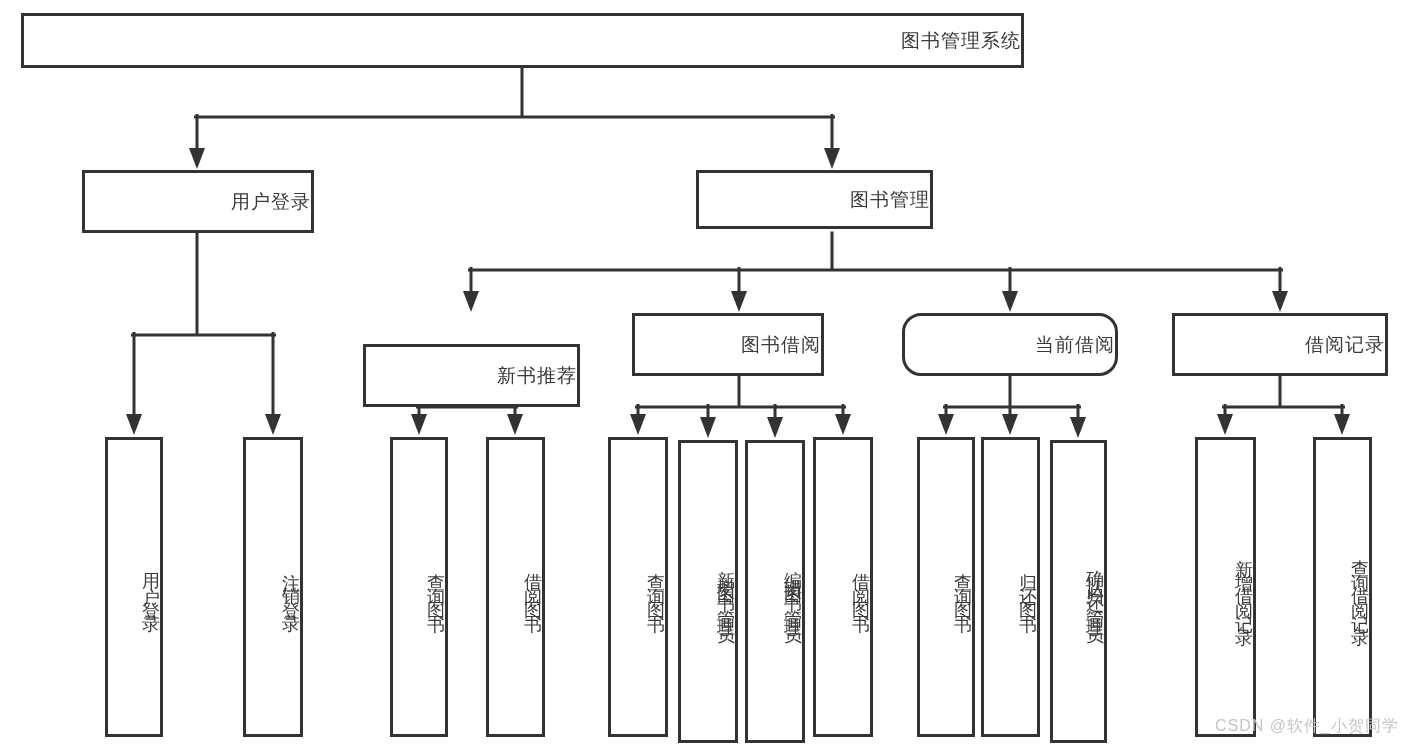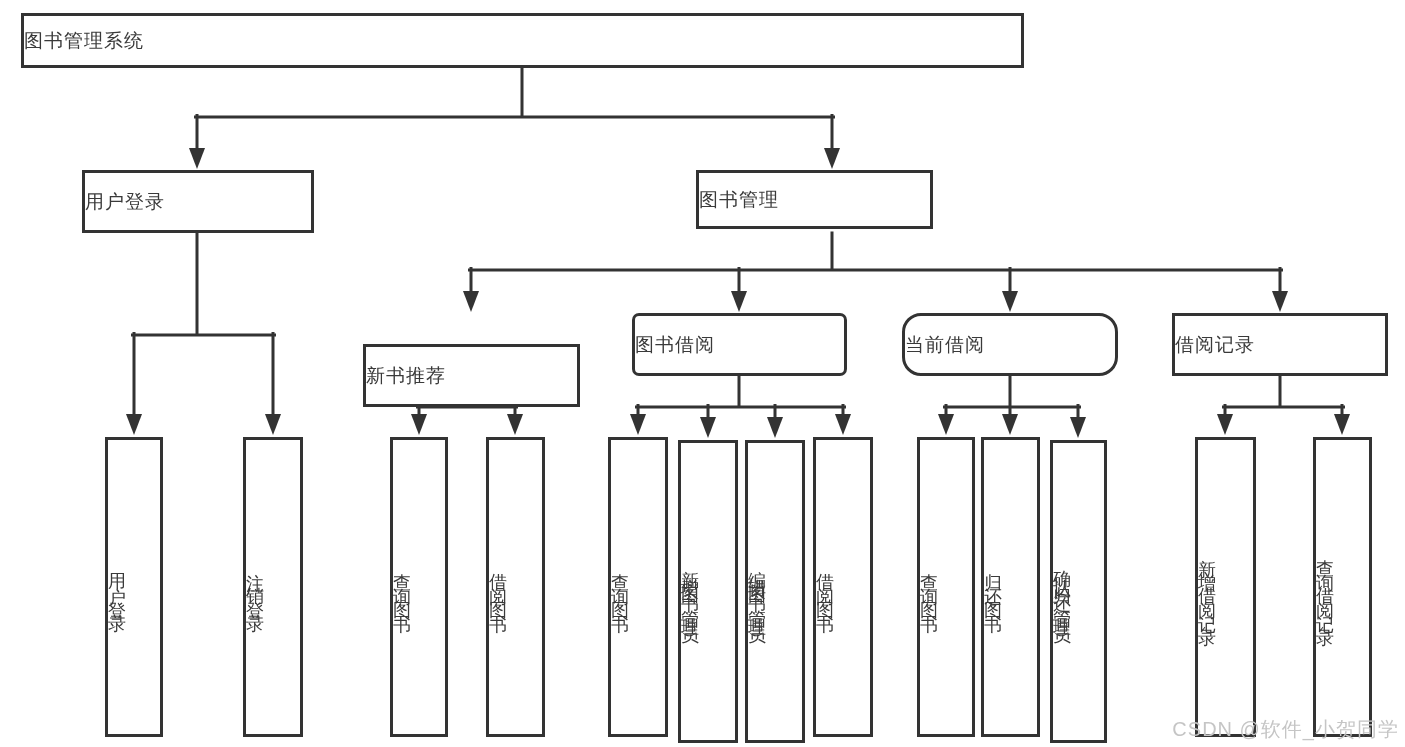--- a/index.html
+++ b/index.html
@@ -17,41 +17,41 @@
     width: 1405px; height: 747px;
     z-index: 1;
   }
   .node {
     position: absolute;
     box-sizing: border-box;
     border: 3px solid #333333;
     background: #ffffff;
     display: flex;
     align-items: center;
-    justify-content: flex-start;
+    justify-content: flex-end;
     color: #3a3a3a;
     z-index: 2;
   }
   .hnode { font-size: 19px; letter-spacing: 1px; }
   .vnode span {
     writing-mode: vertical-rl;
     text-orientation: mixed;
     font-size: 18px;
     letter-spacing: 14px;
     line-height: 1;
     white-space: nowrap;
   }
   .vnode.tight span { letter-spacing: 8px; }
 
   
   .n-root          { left: 21px;   top: 13px;  width: 1003px; height: 55px; }
   .n-user-login    { left: 82px;   top: 170px; width: 232px;  height: 63px; }
   .n-book-mgmt     { left: 696px;  top: 170px; width: 237px;  height: 59px; }
   .n-new-book      { left: 363px;  top: 313px; width: 217px;  height: 63px; margin-top: 31px; }
-  .n-book-borrow   { left: 632px;  top: 313px; width: 215px;  height: 63px; border-radius: 7px; }
+  .n-book-borrow   { left: 632px;  top: 313px; width: 192px;  height: 63px; }
   .n-cur-borrow    { left: 902px;  top: 313px; width: 216px;  height: 63px; border-radius: 19px; }
   .n-borrow-rec    { left: 1172px; top: 313px; width: 216px;  height: 63px; }
 
   
   .n-ul1 { left: 105px;  top: 437px; width: 58px; height: 300px; }
   .n-ul2 { left: 243px;  top: 437px; width: 60px; height: 300px; }
   .n-nb1 { left: 390px;  top: 437px; width: 58px; height: 300px; }
   .n-nb2 { left: 486px;  top: 437px; width: 59px; height: 300px; }
   .n-bb1 { left: 608px;  top: 437px; width: 60px; height: 300px; }
   .n-bb2 { left: 678px;  top: 440px; width: 60px; height: 303px; }
@@ -60,21 +60,21 @@
   .n-cb1 { left: 917px;  top: 437px; width: 58px; height: 300px; }
   .n-cb2 { left: 981px;  top: 437px; width: 59px; height: 300px; }
   .n-cb3 { left: 1050px; top: 440px; width: 57px; height: 303px; }
   .n-br1 { left: 1195px; top: 437px; width: 61px; height: 300px; }
   .n-br2 { left: 1313px; top: 437px; width: 59px; height: 300px; }
 
   .watermark {
     position: absolute;
     right: 6px;
     top: 716px;
-    font-size: 20px;
+    font-size: 16px;
     color: #c5c5c5;
     letter-spacing: 1px;
     z-index: 3;
     white-space: nowrap;
   }
 </style>
 </head>
 <body>
 
 <div id="stage">

